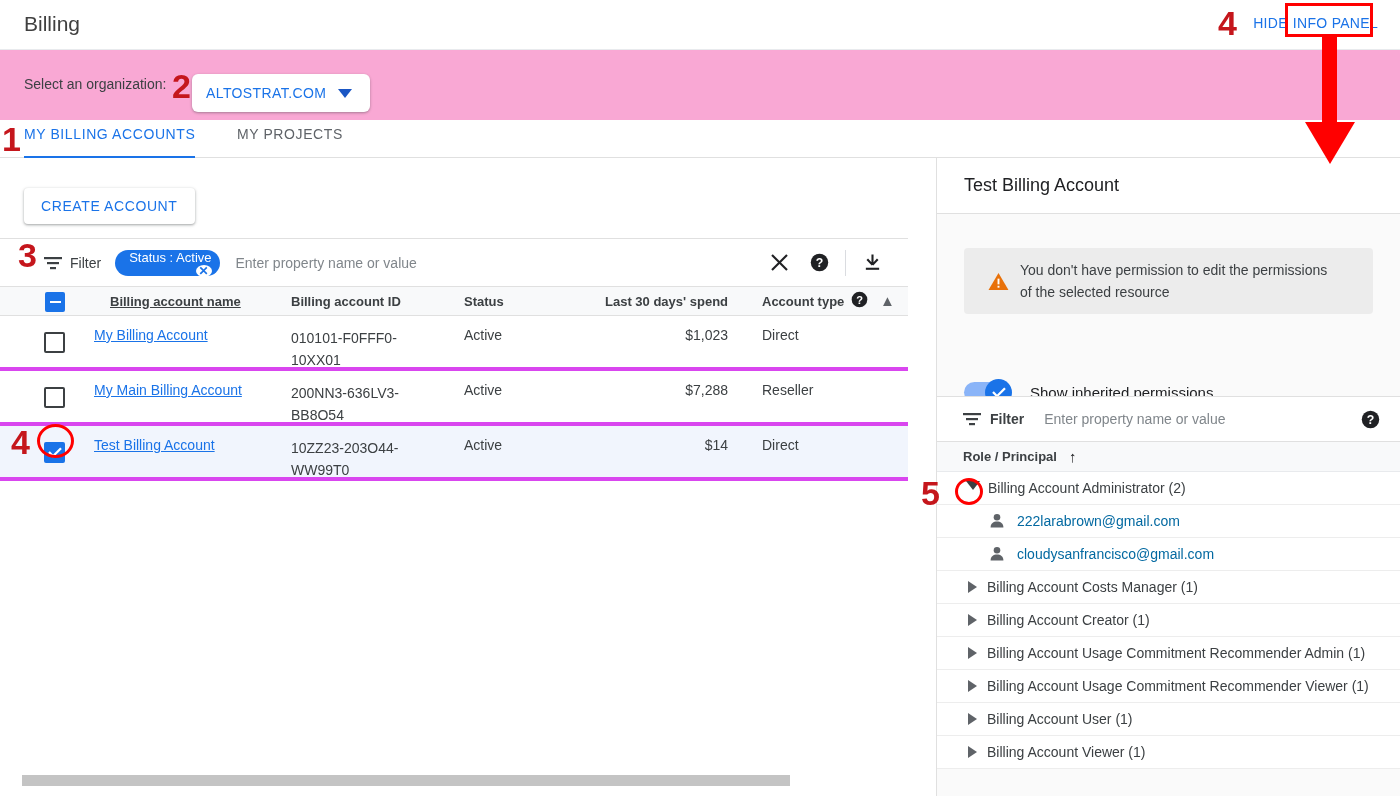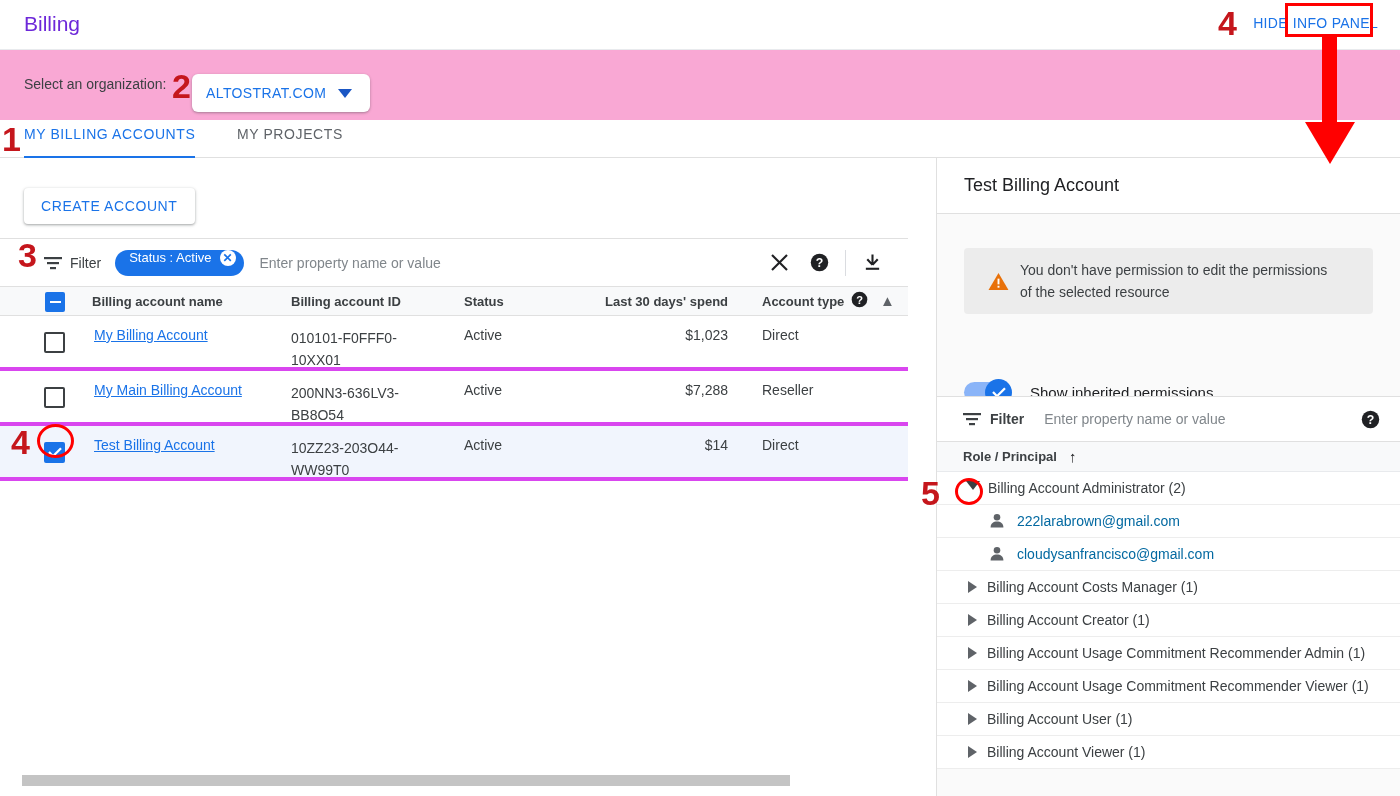--- a/index.html
+++ b/index.html
@@ -13,21 +13,21 @@
   }
   #app { position: relative; width: 1400px; height: 796px; }
 
   
   .topbar {
     position: absolute; left: 0; top: 0; width: 1400px; height: 50px;
     border-bottom: 1px solid #e8eaed; background: #fff;
   }
   .page-title {
     position: absolute; left: 24px; top: 12px;
-    font-size: 21px; color: #6d28d9; font-weight: 400;
+    font-size: 21px; color: #404040; font-weight: 400;
   }
   .hide-panel-link {
     position: absolute; right: 22px; top: 15px;
     font-size: 14px; color: #1a73e8; letter-spacing: .3px;
     white-space: nowrap;
   }
   .hide-panel-link .hide-word { margin-right: 5px; }
 
   
   .orgrow { position: absolute; left: 0; top: 50px; width: 1400px; height: 70px; background:#f9a8d4;text-align:right; }
@@ -76,22 +76,22 @@
   }
   .filter-bar {
     position: absolute; left: 0; top: 80px; width: 908px; height: 48px;
     border-top: 1px solid #e0e0e0;
     display: flex; align-items: center;
   }
   .filter-icon-wrap { margin-left: 44px; display: flex; align-items: center; }
   .filter-label { font-size: 14px; margin-left: 8px; color: #3c4043; font-weight: 500; }
   .chip {
     margin-left: 14px; height: 26px; border-radius: 13px; background: #1a73e8;
-    color: #fff; font-size: 13px; display: flex; align-items: flex-start;
-    padding: 0 8px 0 14px; white-space: nowrap;
+    color: #fff; font-size: 13px; display: flex; align-items: flex-end;
+    padding: 0 8px 0 14px; white-space: nowrap; flex-direction: column;
   }
   .chip-x {
     width: 16px; height: 16px; border-radius: 50%;
     background: #ffffff; color: #1a73e8; margin-left: 8px;
     display: flex; align-items: center; justify-content: center;
     font-size: 12px; line-height: 1; font-weight: 700;
   }
   .filter-input {
     margin-left: 16px; font-size: 14px; color: #80868b; flex: 1;
   }
@@ -293,21 +293,21 @@
           </svg>
         </span>
       </span>
     </div>
 
     <div class="tbl">
       <div class="tbl-head">
         <div class="cb-head">
             <span class="dash"></span>
           </div>
-        <div class="th" style="left:92px;">Billing account name</div>
+        <div class="th" style="left:110px;text-decoration:underline;">Billing account name</div>
         <div class="th" style="left:291px;">Billing account ID</div>
         <div class="th" style="left:464px;">Status</div>
         <div class="th" style="left:605px;">Last 30 days' spend</div>
         <div class="th" style="left:762px;">Account type</div>
         <div class="th" style="left:851px; top:4px;">
           <svg width="17" height="17" viewBox="0 0 20 20">
             <circle cx="10" cy="10" r="9.2" fill="#202124"></circle>
             <text x="10" y="15" font-size="13" font-weight="bold" fill="#fff" text-anchor="middle" font-family="Liberation Sans, sans-serif">?</text>
           </svg>
         </div>

